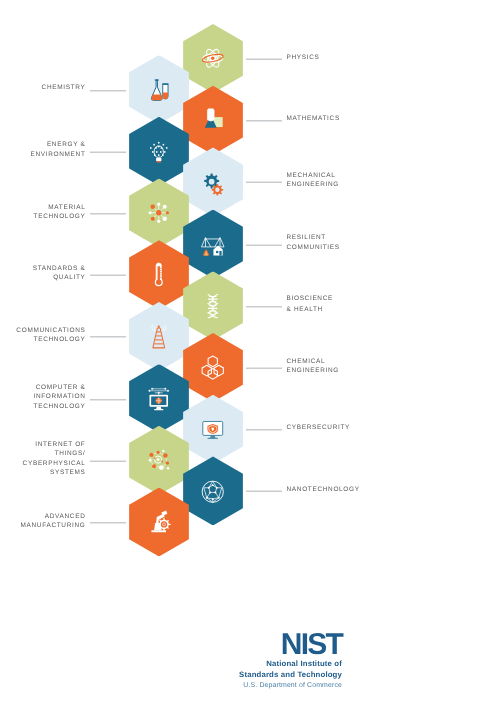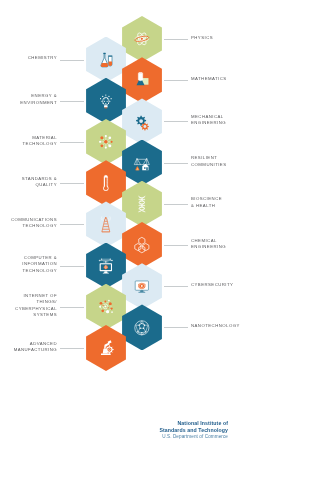--- a/index.html
+++ b/index.html
@@ -366,18 +366,19 @@
           <circle cx="28" cy="24" r="2.2" fill="#EE6B2D" stroke="#FFFFFF" stroke-width="1"></circle>
         </svg>
       </span>
     </div>
     <div class="lead" style="left: 60px; width: 24px; top: 348px; background: rgb(200, 204, 206);"></div>
     <div class="lbl r" style="color: rgb(88, 88, 91); right: 183px; width: 72px; top: 340.6px;">Advanced
 Manufacturing</div>
   </div>
 
 <div id="logo">
+  <span class="mark">NIST</span>
   <span class="lines">
     <span class="l1">National Institute of</span>
     <span class="l2">Standards and Technology</span>
     <span class="l3">U.S. Department of Commerce</span>
   </span>
 </div>
 
 </body></html>

